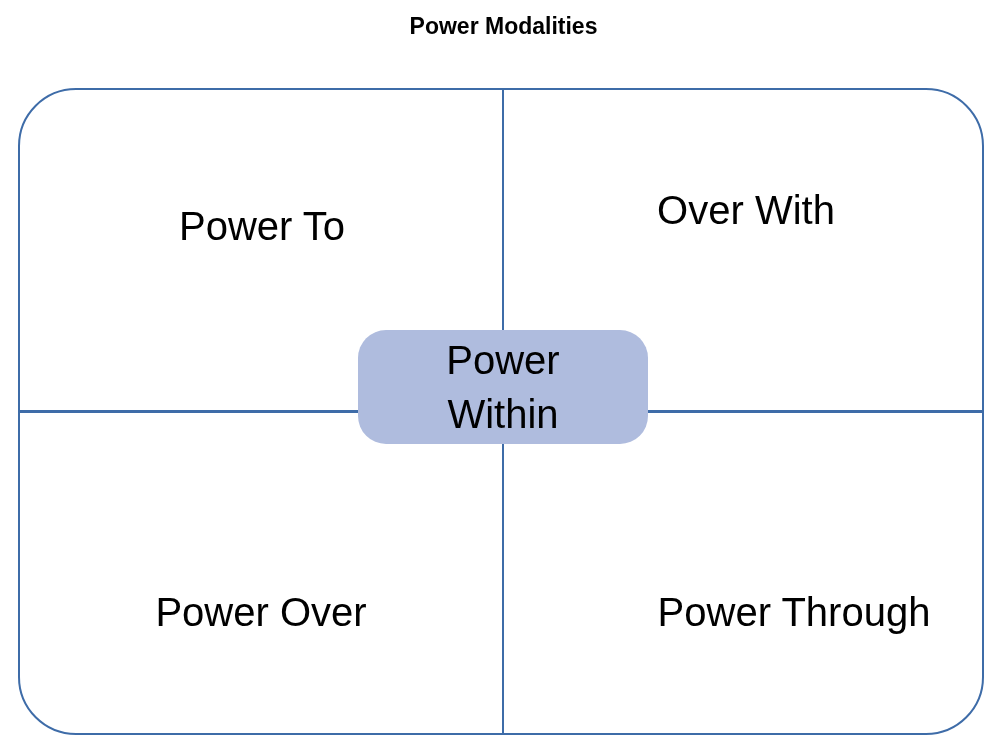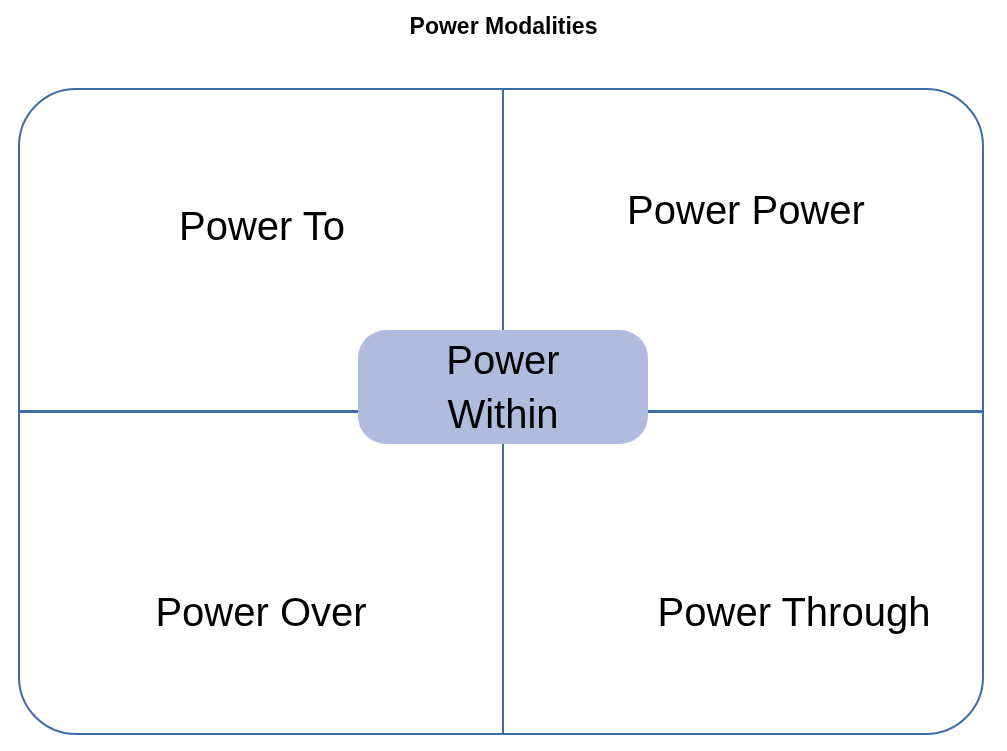--- a/index.html
+++ b/index.html
@@ -95,21 +95,21 @@
   <div class="title">Power Modalities</div>
 
   <div class="outer-box"></div>
 
   <div class="v-line"></div>
 
   <div class="h-line"></div>
 
   <div class="quadrant-label label-power-to">Power To</div>
 
-  <div class="quadrant-label label-power-with">Power Power</div>
+  <div class="quadrant-label label-power-with">Over With</div>
 
   <div class="quadrant-label label-power-over">Power Over</div>
 
   <div class="quadrant-label label-power-through">Power Through</div>
 
   <div class="center-box">
     <div class="center-label">Power Within</div>
   </div>
 
 </div>

